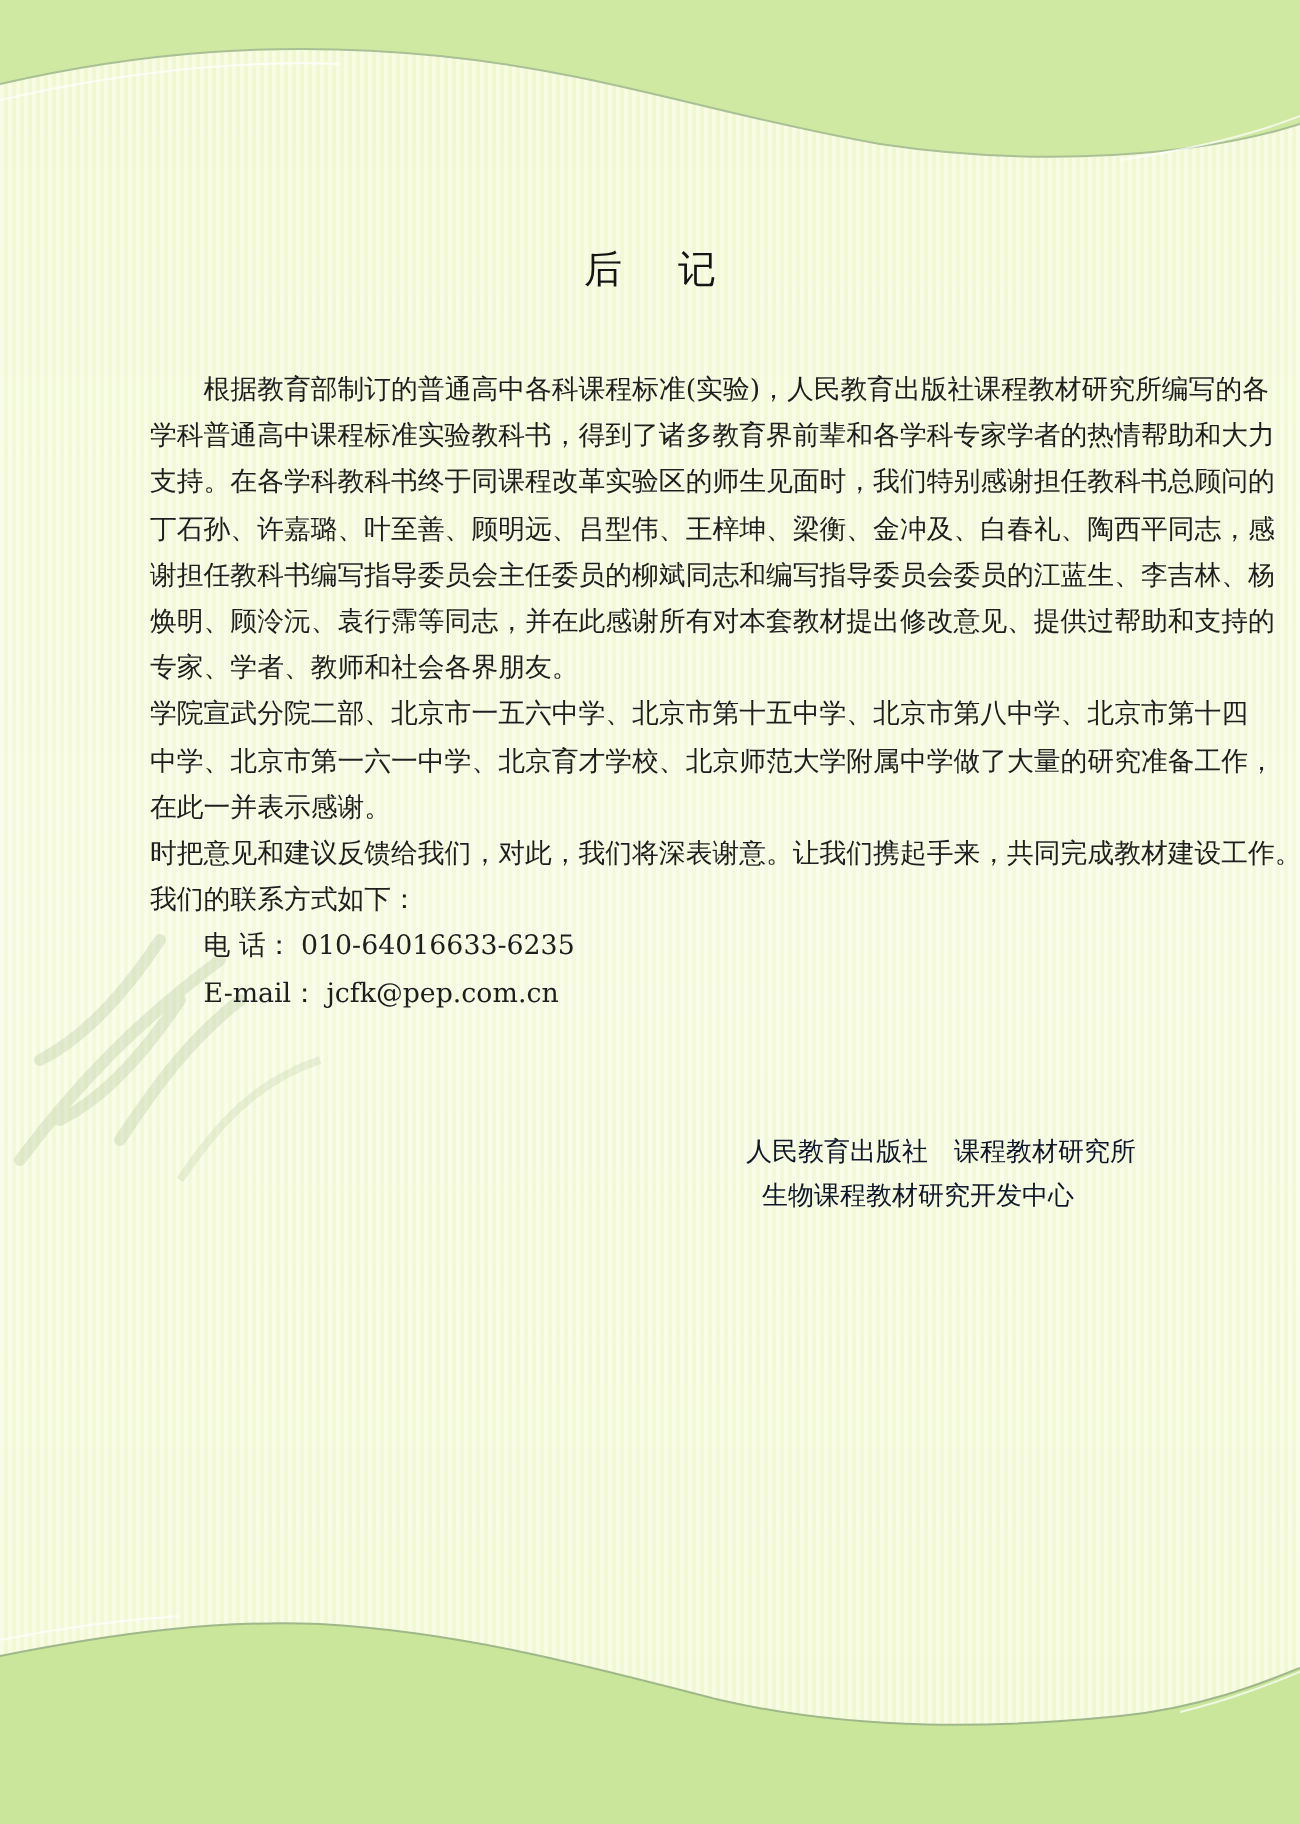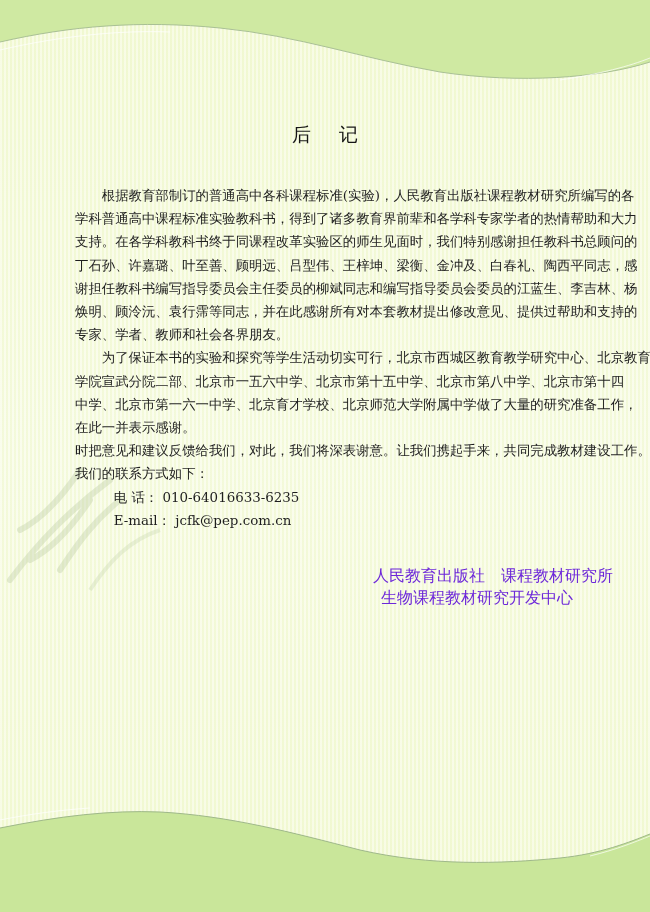--- a/index.html
+++ b/index.html
@@ -60,30 +60,30 @@
     .para {
       margin: 0;
       text-indent: 2em;
       text-align: justify;
     }
     .line { display: block; white-space: nowrap; }
     .contact {
       margin: 0;
       padding-left: 2em;
     }
-    .contact-row { display: block; white-space: nowrap; padding-left: 12px; }
+    .contact-row { display: block; white-space: nowrap; }
     .contact-label { display: inline-block; }
     .signature {
       position: absolute;
       top: 565px;
       left: 373px;
-      font-size: 16px;
+      font-size: 13px;
       line-height: 22px;
       font-family: Liberation Serif, serif;
-      color: #6d28d9;
+      color: #0f172a;
     }
     .sig-line { display: block; white-space: nowrap; }
     .sig-line.second { padding-left: 8px; }
   </style>
 </head>
 <body>
 
 <div class="page-bg"></div>
 
 <svg class="wave wave-top" viewBox="0 0 650 110" preserveAspectRatio="none">
@@ -111,21 +111,20 @@
   <p class="para">
     <span class="line">根据教育部制订的普通高中各科课程标准(实验)，人民教育出版社课程教材研究所编写的各</span>
     <span class="line" style="text-indent:0">学科普通高中课程标准实验教科书，得到了诸多教育界前辈和各学科专家学者的热情帮助和大力</span>
     <span class="line" style="text-indent:0">支持。在各学科教科书终于同课程改革实验区的师生见面时，我们特别感谢担任教科书总顾问的</span>
     <span class="line" style="text-indent:0">丁石孙、许嘉璐、叶至善、顾明远、吕型伟、王梓坤、梁衡、金冲及、白春礼、陶西平同志，感</span>
     <span class="line" style="text-indent:0">谢担任教科书编写指导委员会主任委员的柳斌同志和编写指导委员会委员的江蓝生、李吉林、杨</span>
     <span class="line" style="text-indent:0">焕明、顾泠沅、袁行霈等同志，并在此感谢所有对本套教材提出修改意见、提供过帮助和支持的</span>
     <span class="line" style="text-indent:0">专家、学者、教师和社会各界朋友。</span>
   </p>
   <p class="para">
-    <span class="line">为了保证本书的实验和探究等学生活动切实可行，北京市西城区教育教学研究中心、北京教育</span>
     <span class="line" style="text-indent:0">学院宣武分院二部、北京市一五六中学、北京市第十五中学、北京市第八中学、北京市第十四</span>
     <span class="line" style="text-indent:0">中学、北京市第一六一中学、北京育才学校、北京师范大学附属中学做了大量的研究准备工作，</span>
     <span class="line" style="text-indent:0">在此一并表示感谢。</span>
   </p>
   <p class="para">
     <span class="line" style="text-indent:0">时把意见和建议反馈给我们，对此，我们将深表谢意。让我们携起手来，共同完成教材建设工作。</span>
     <span class="line" style="text-indent:0">我们的联系方式如下：</span>
   </p>
   <div class="contact">
     <span class="contact-row">

